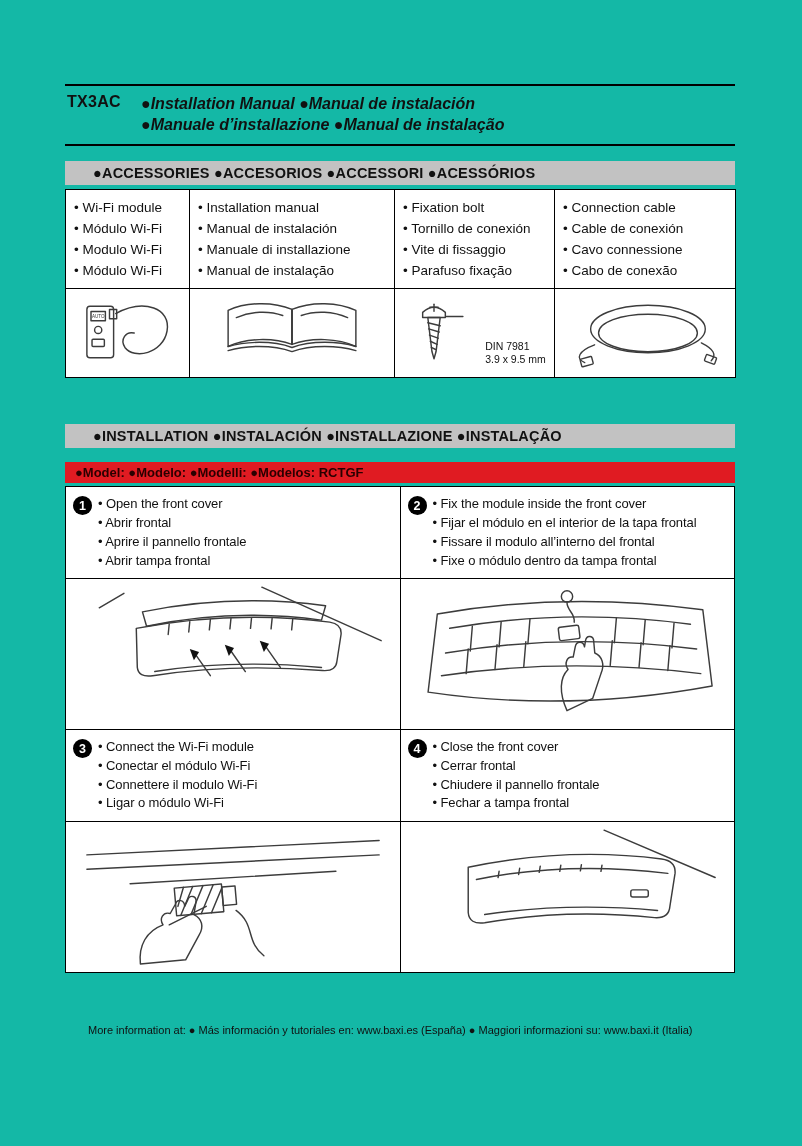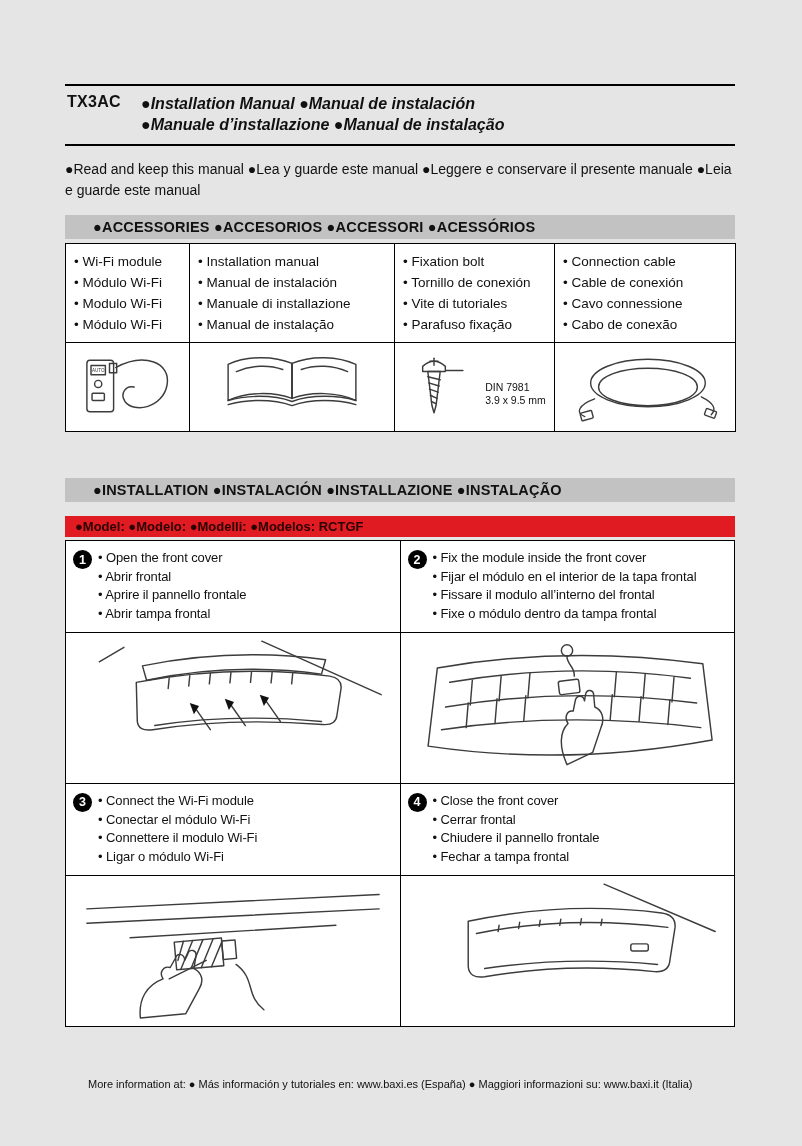--- a/index.html
+++ b/index.html
@@ -2,21 +2,21 @@
 <html style="--section-header-bg: #c2c2c2; --model-bar-bg: #e01b22; --model-bar-text: #2a0000;"><head>
 <meta charset="utf-8">
 <style>
   * { margin:0; padding:0; box-sizing:border-box; }
   html,body { background:#fff; }
   body {
     width:802px; height:1146px;
     font-family:"Liberation Sans","DejaVu Sans",sans-serif;
     color:#111;
   }
-  .page { position:relative; width:802px; height:1146px; overflow:hidden; background:#e5e5e5; }
+  .page { position:relative; width:802px; height:1146px; overflow:hidden; background:#14b8a6; }
   .content { position:absolute; left:65px; top:0; width:670px; }
 
   .rule { height:2px; background:#000; }
   .rule.top { margin-top:84px; }
 
   .title-row { display:flex; padding:7px 2px 9px 2px; }
   .model-code { font-weight:bold; font-size:16px; width:74px; flex:0 0 auto; letter-spacing:.3px; }
   .title-lines { font-weight:bold; font-size:16px; line-height:1.32;font-style:italic; }
 
   .intro { margin-top:13px; font-size:14px; line-height:1.45; }
@@ -26,21 +26,21 @@
     font-weight:bold; font-size:14.5px;
     padding:4px 28px; letter-spacing:.2px;
   }
   .accessories { margin-top:15px; }
   .acc-table, .steps-table { width:100%; border-collapse:collapse; table-layout:fixed; }
   .acc-table { margin-top:4px; }
   .acc-table td, .steps-table td { border:1.5px solid #000; vertical-align:top; background:#fff; }
   .acc-text-cell { padding:7px 8px; font-size:13.5px; line-height:1.56; }
   .acc-img-cell { height:88px; vertical-align:middle !important; text-align:center; padding:4px; }
 
-  .screw-wrap { display:flex; align-items:center; justify-content:center; gap:20px; }
+  .screw-wrap { display:flex; align-items:flex-end; justify-content:center; gap:20px; }
   .screw-note { font-size:10.5px; line-height:1.25; text-align:left; margin-top:14px; }
 
   .installation { margin-top:46px; }
   .model-bar {
     margin-top:14px;
     background:var(--model-bar-bg,#e01b22);
     color:var(--model-bar-text,#2a0000);
     font-weight:bold; font-size:13px;
     padding:3px 10px;
   }
@@ -73,21 +73,20 @@
     <div class="title-row">
       <span class="model-code">TX3AC</span>
       <div class="title-lines">
         <div>●Installation Manual ●Manual de instalación</div>
         <div>●Manuale d’installazione ●Manual de instalação</div>
       </div>
     </div>
 
     <div class="rule"></div>
 
-    <p class="intro">●Read and keep this manual ●Lea y guarde este manual ●Leggere e conservare il presente manuale ●Leia e guarde este manual</p>
 
     <section class="accessories">
       <div class="section-header">●ACCESSORIES ●ACCESORIOS ●ACCESSORI ●ACESSÓRIOS</div>
 
       <table class="acc-table">
         <colgroup>
           <col style="width:124px">
             <col style="width:205px">
             <col style="width:160px">
             <col style="width:181px">
@@ -102,21 +101,21 @@
           </td>
           <td class="acc-text-cell">
             <div>• Installation manual</div>
             <div>• Manual de instalación</div>
             <div>• Manuale di installazione</div>
             <div>• Manual de instalação</div>
           </td>
           <td class="acc-text-cell">
             <div>• Fixation bolt</div>
             <div>• Tornillo de conexión</div>
-            <div>• Vite di tutoriales</div>
+            <div>• Vite di fissaggio</div>
             <div>• Parafuso fixação</div>
           </td>
           <td class="acc-text-cell">
             <div>• Connection cable</div>
             <div>• Cable de conexión</div>
             <div>• Cavo connessione</div>
             <div>• Cabo de conexão</div>
           </td>
         </tr>
         <tr>

